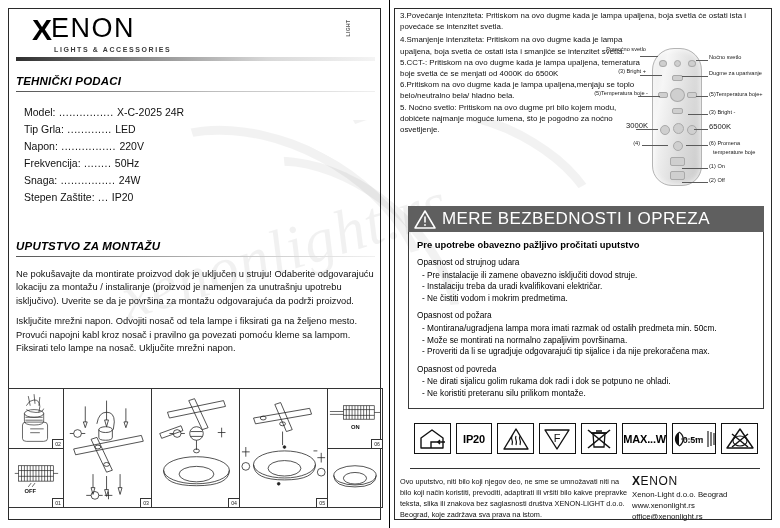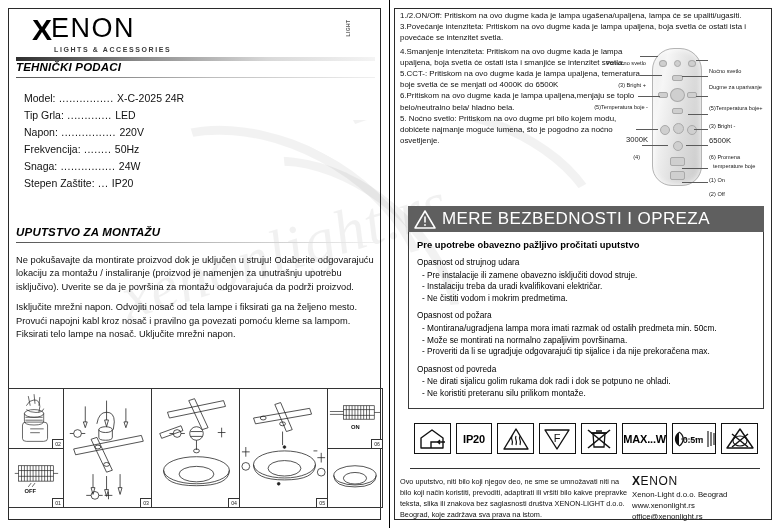--- a/index.html
+++ b/index.html
@@ -81,21 +81,21 @@
     color: #555; transform: rotate(-90deg); transform-origin: center;
   }
   .rule-grad {
     height: 4px; margin-top: 4px;
     background: linear-gradient(90deg, #2f2f2f 0%, #8c8c8c 35%, #d8d8d8 70%, #f4f4f4 100%);
   }
 
   
   .sec-head {
     font-size: 11.5px; font-weight: bold; font-style: italic;
-    letter-spacing: 0.2px; 
+    letter-spacing: 0.2px; margin-top: 14px;
   }
   .sec-rule {
     height: 1px; margin-top: 4px;
     background: linear-gradient(90deg, #555 0%, #bdbdbd 55%, #f0f0f0 100%);
   }
 
   
   .specs { margin-top: 12px; padding-left: 8px; }
   .spec-row {
     font-size: 10.5px; line-height: 17px; color: #111;
@@ -151,21 +151,21 @@
   }
   .rbtn {
     position: absolute; background: #cfcfcf;
     border: 1px solid #a9a9a9; border-radius: 2px;
     font-size: 3.4px; color: #4a4a4a; text-align: center;
     line-height: 5px;
   }
   .rbtn.rd { border-radius: 50%; }
   .rlabel {
     position: absolute; font-size: 5.6px; color: #1a1a1a;
-    white-space: nowrap; line-height: 7px; margin-top: 14px;
+    white-space: nowrap; line-height: 7px;
   }
   .rlabel.big { font-size: 7.6px; }
   .rlabel.r { text-align: right; }
   .rline {
     position: absolute; height: 1px; background: #5a5a5a;
   }
 
   
   .safety { position: absolute; left: 8px; right: 6px; top: 196px; }
   .safety-head {
@@ -391,21 +391,20 @@
       </div>
     </div>
   </div>
 
   <div class="col col-right">
     <div class="outer-frame"></div>
 
     <div class="inner" style="left:10px; top:10px; right:10px;">
 
       <div class="instr">
-        <p>1./2.ON/Off: Pritiskom na ovo dugme kada je lampa ugašena/upaljena, lampa će se upaliti/ugasiti.</p>
         <p>3.Povećanje intenziteta: Pritiskom na ovo dugme kada je lampa upaljena, boja svetla će ostati ista i povećaće se intenzitet svetla.</p>
       </div>
       <div class="instr instr-narrow" style="margin-top:2px">
         <p>4.Smanjenje intenziteta: Pritiskom na ovo dugme kada je lampa upaljena, boja svetla će ostati ista i smanjiće se intenzitet svetla.</p>
         <p>5.CCT-: Pritiskom na ovo dugme kada je lampa upaljena, temeratura boje svetla će se menjati od 4000K do 6500K</p>
         <p>6.Pritiskom na ovo dugme kada je lampa upaljena,menjaju se toplo belo/neutralno bela/ hladno bela.</p>
         <p>5. Noćno svetlo: Pritiskom na ovo dugme pri bilo kojem modu, dobićete najmanje moguće lumena, što je pogodno za noćno osvetljenje.</p>
       </div>
 
       <div class="remote-wrap">

